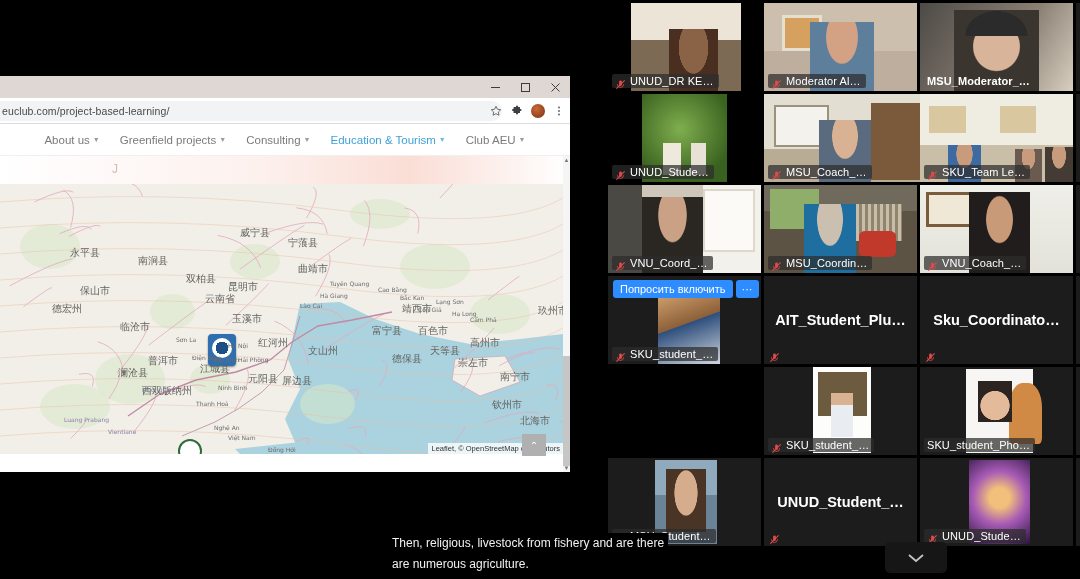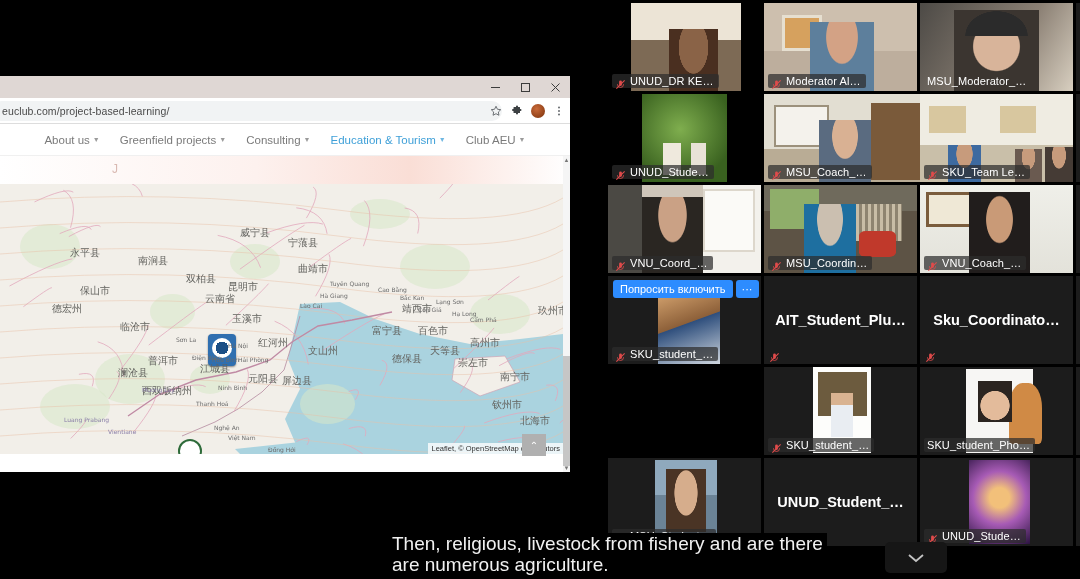--- a/index.html
+++ b/index.html
@@ -107,21 +107,21 @@
   .tile {
     position:absolute; background:#1c1c1c; overflow:hidden;
   }
   .tile.active { outline:2px solid #d8e552; outline-offset:-2px; }
   .tile .vid { position:absolute; inset:0; }
   .tile .nameplate {
     position:absolute; left:4px; bottom:3px; max-width:93%;
     display:flex; align-items:center; gap:4px;
     background:rgba(45,45,45,.72); padding:1px 5px 1px 3px; border-radius:2px;
   }
-  .tile.active .nameplate { background:transparent; }
+  .tile.active .nameplate { background:transparent;font-weight:bold; }
   .tile .nametext {
     font-size:11px; color:#fff; white-space:nowrap; overflow:hidden;
     text-overflow:ellipsis; letter-spacing:.1px;
   }
   .mute-icon { flex:0 0 auto; width:11px; height:11px; }
   .bigname {
     position:absolute; left:0; right:0; top:50%; transform:translateY(-50%);
     text-align:center; color:#fff; font-size:14.5px; font-weight:bold;
     padding:0 6px; white-space:nowrap; overflow:hidden; text-overflow:ellipsis;
   }
@@ -144,21 +144,21 @@
   .scroll-down-btn {
     position:absolute; left:885px; top:542px; width:62px; height:31px;
     background:#161616; border-radius:5px; display:flex;
     align-items:center; justify-content:center; color:#b9b9b9; cursor:pointer;
   }
 
   .caption {
     position:absolute; left:388px; bottom:4px; z-index:20;
   }
   .cap-line {
-    display:table; background:#000; color:#f1f1f1; font-size:19px;
+    display:table; background:#000; color:#f1f1f1; font-size:12px;
     line-height:19px; padding:1px 4px; white-space:nowrap;
   }
 
   
   .ph { position:absolute; inset:0; }
 </style>
 </head>
 <body>
 
 <div id="root">

